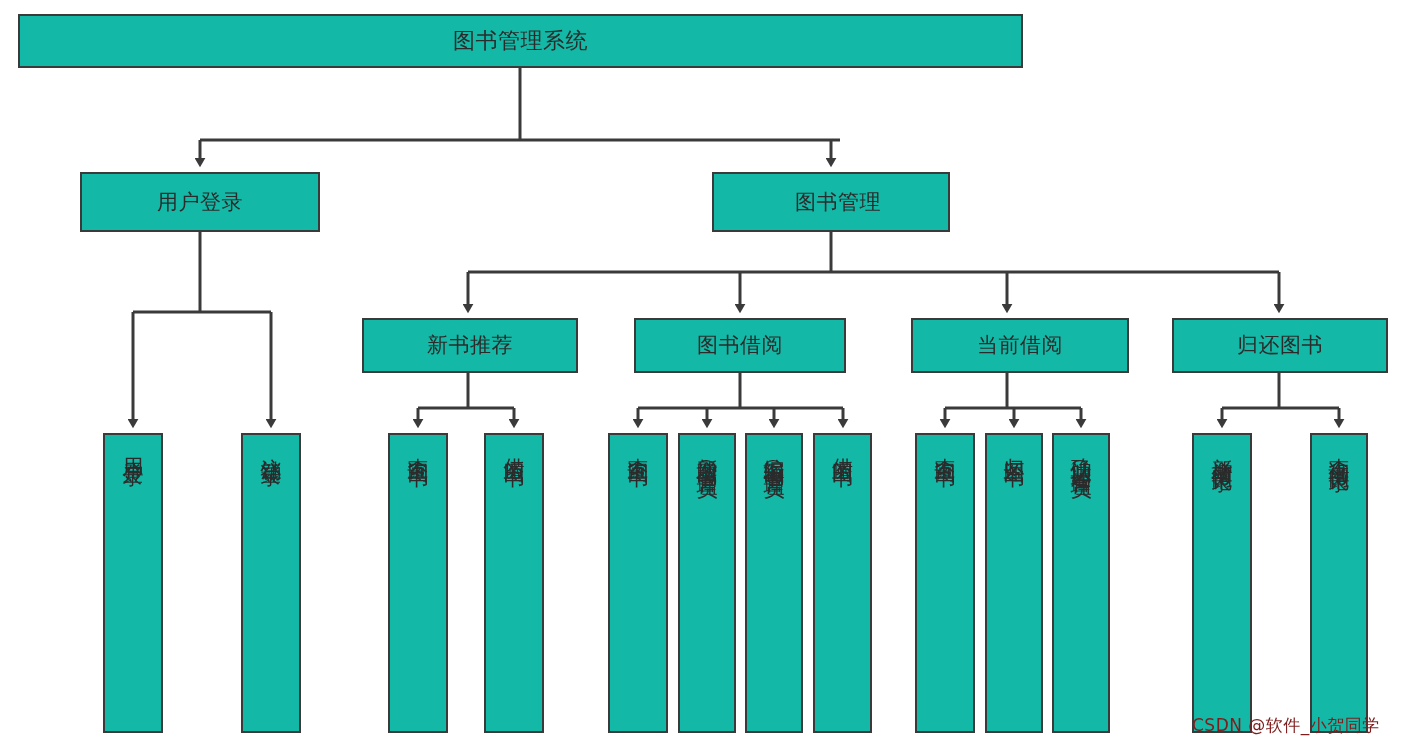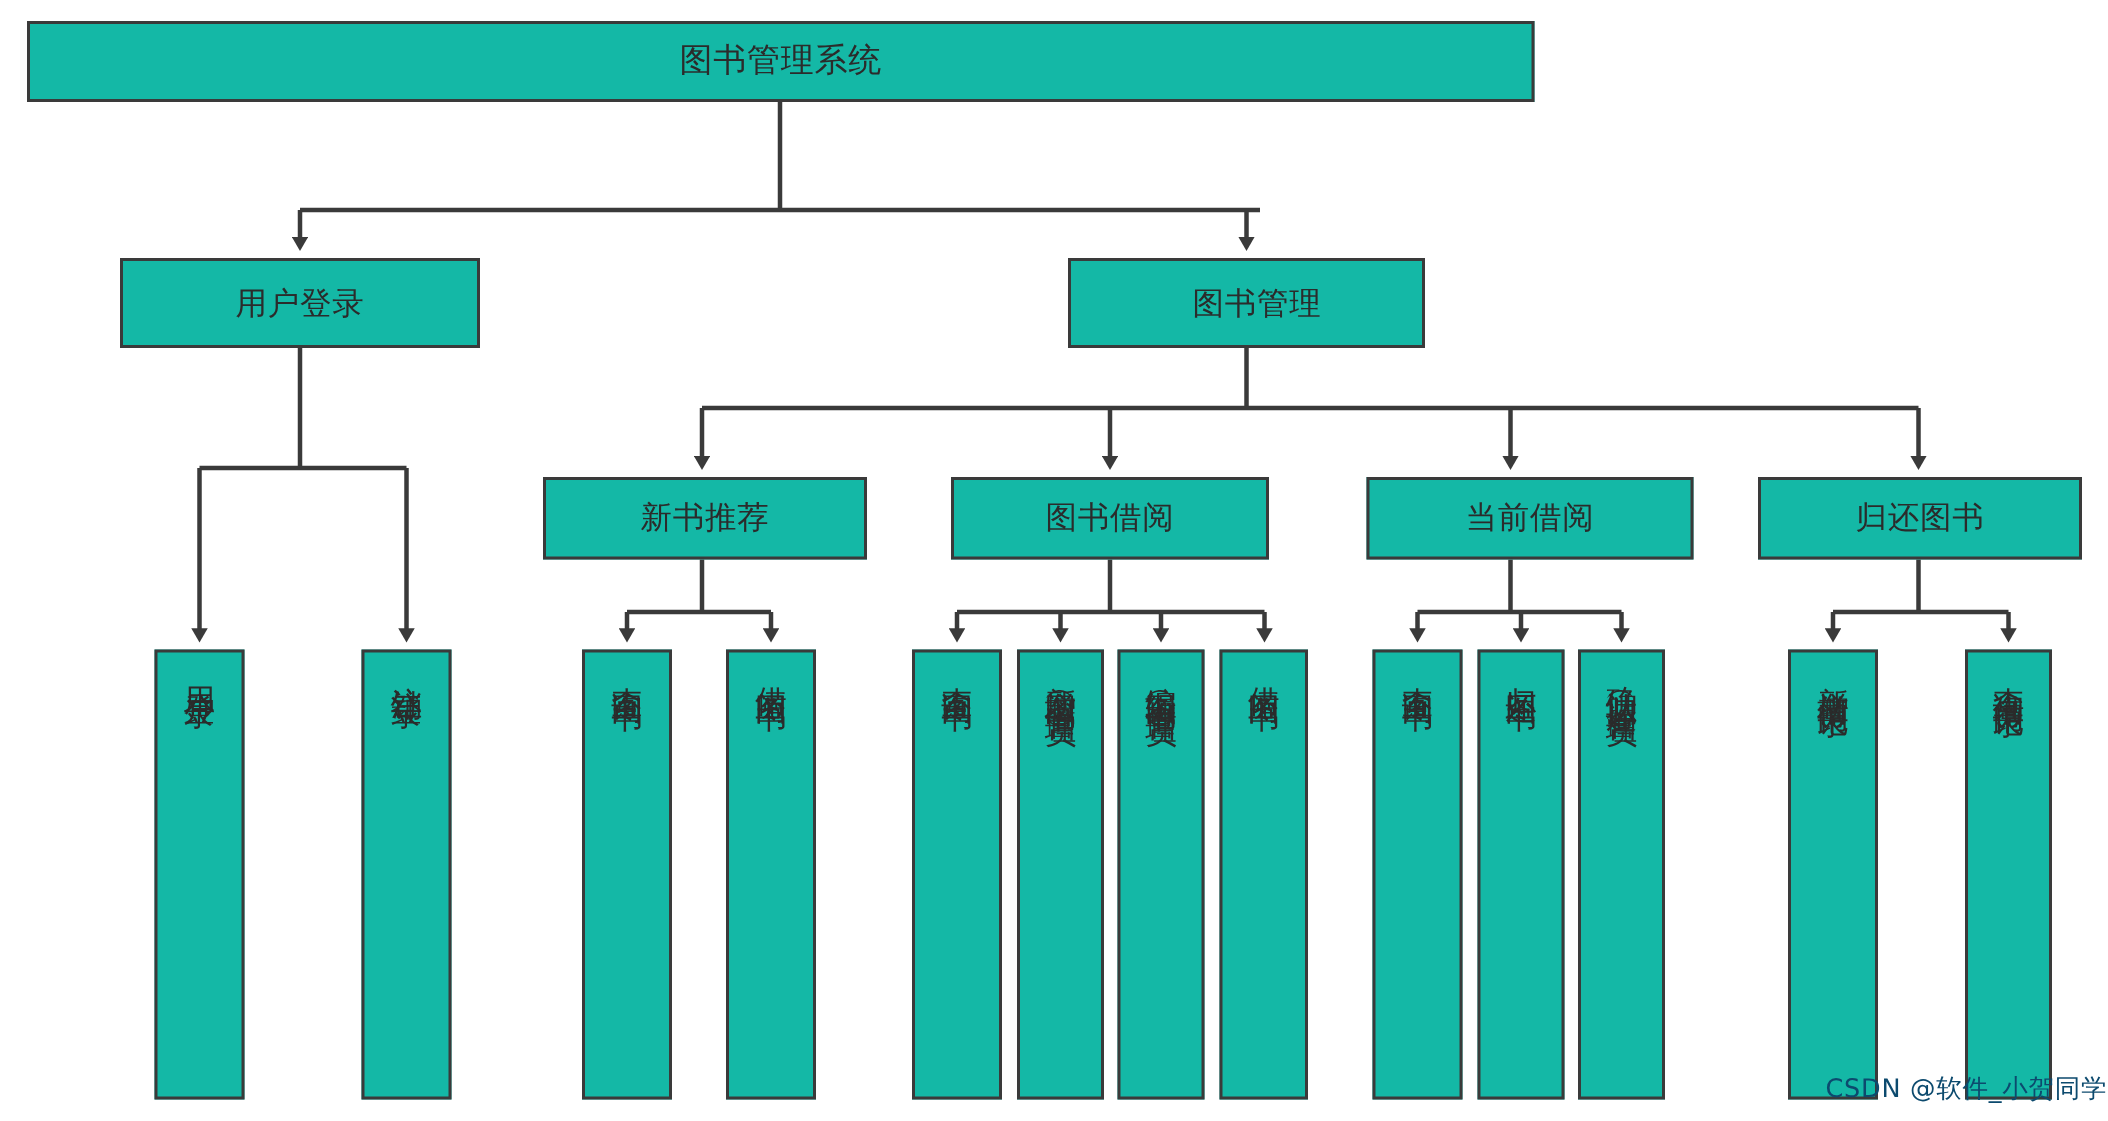--- a/index.html
+++ b/index.html
@@ -56,26 +56,25 @@
     text-orientation: upright;
     font-size: 21px;
     line-height: 1.05;
     letter-spacing: 3px;
   }
   .node.root .label {
     font-size: 22px;
   }
   #watermark {
     position: absolute;
-    color: #0c4a6e;
+    color: #7f1d1d;
     font-size: 17px;
     white-space: nowrap;
     z-index: 5;
     letter-spacing: 0.5px;
-    margin-left: 25px;
   }
 </style>
 </head>
 <body>
 
 <div id="canvas">
 
   <svg id="edges" viewBox="0 0 1405 747" width="1405" height="747">
     <defs>
       <marker id="arrow" markerWidth="10" markerHeight="11" refX="2.2" refY="5.5" orient="auto" markerUnits="userSpaceOnUse">

